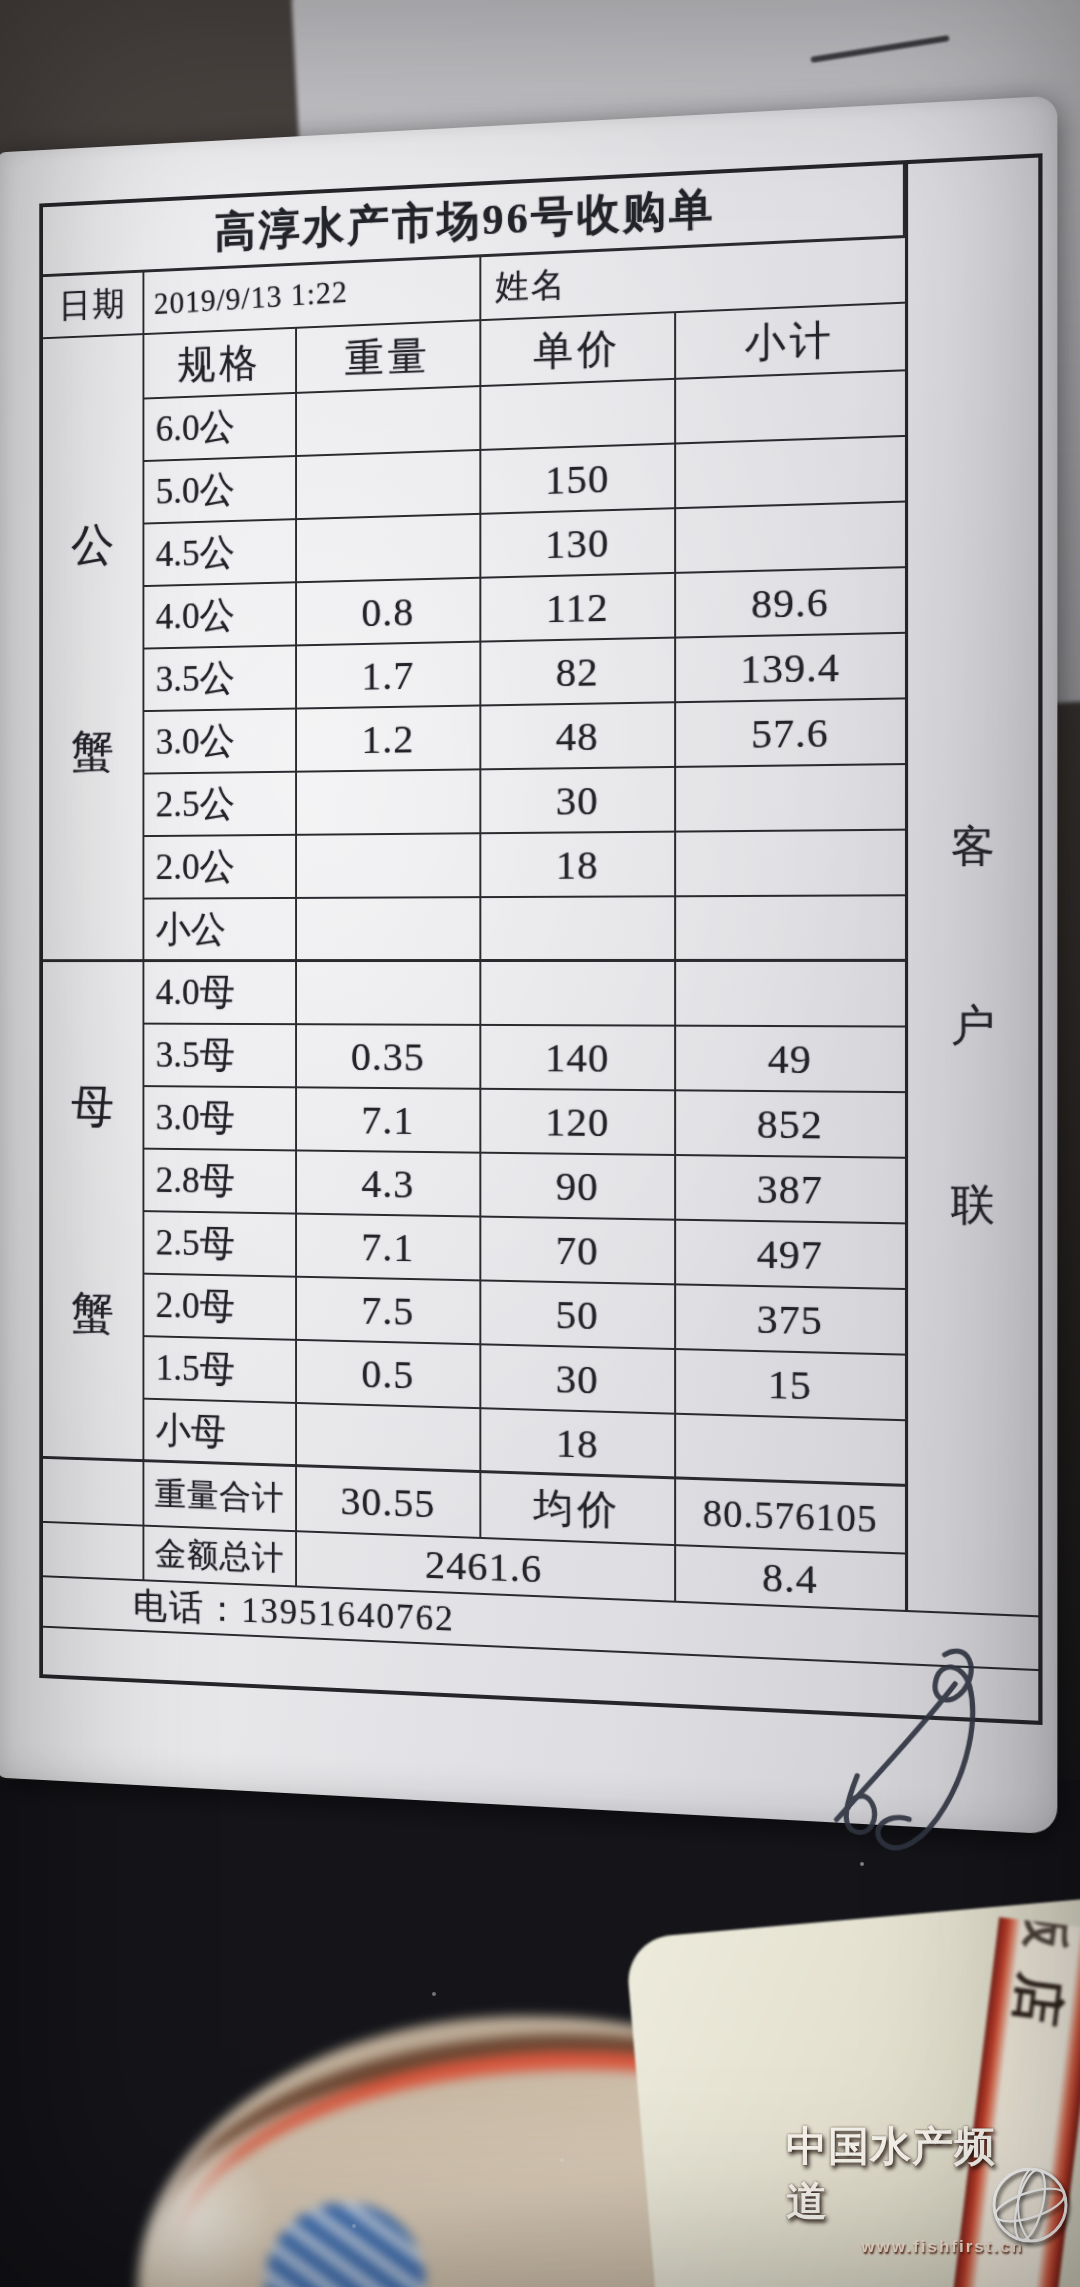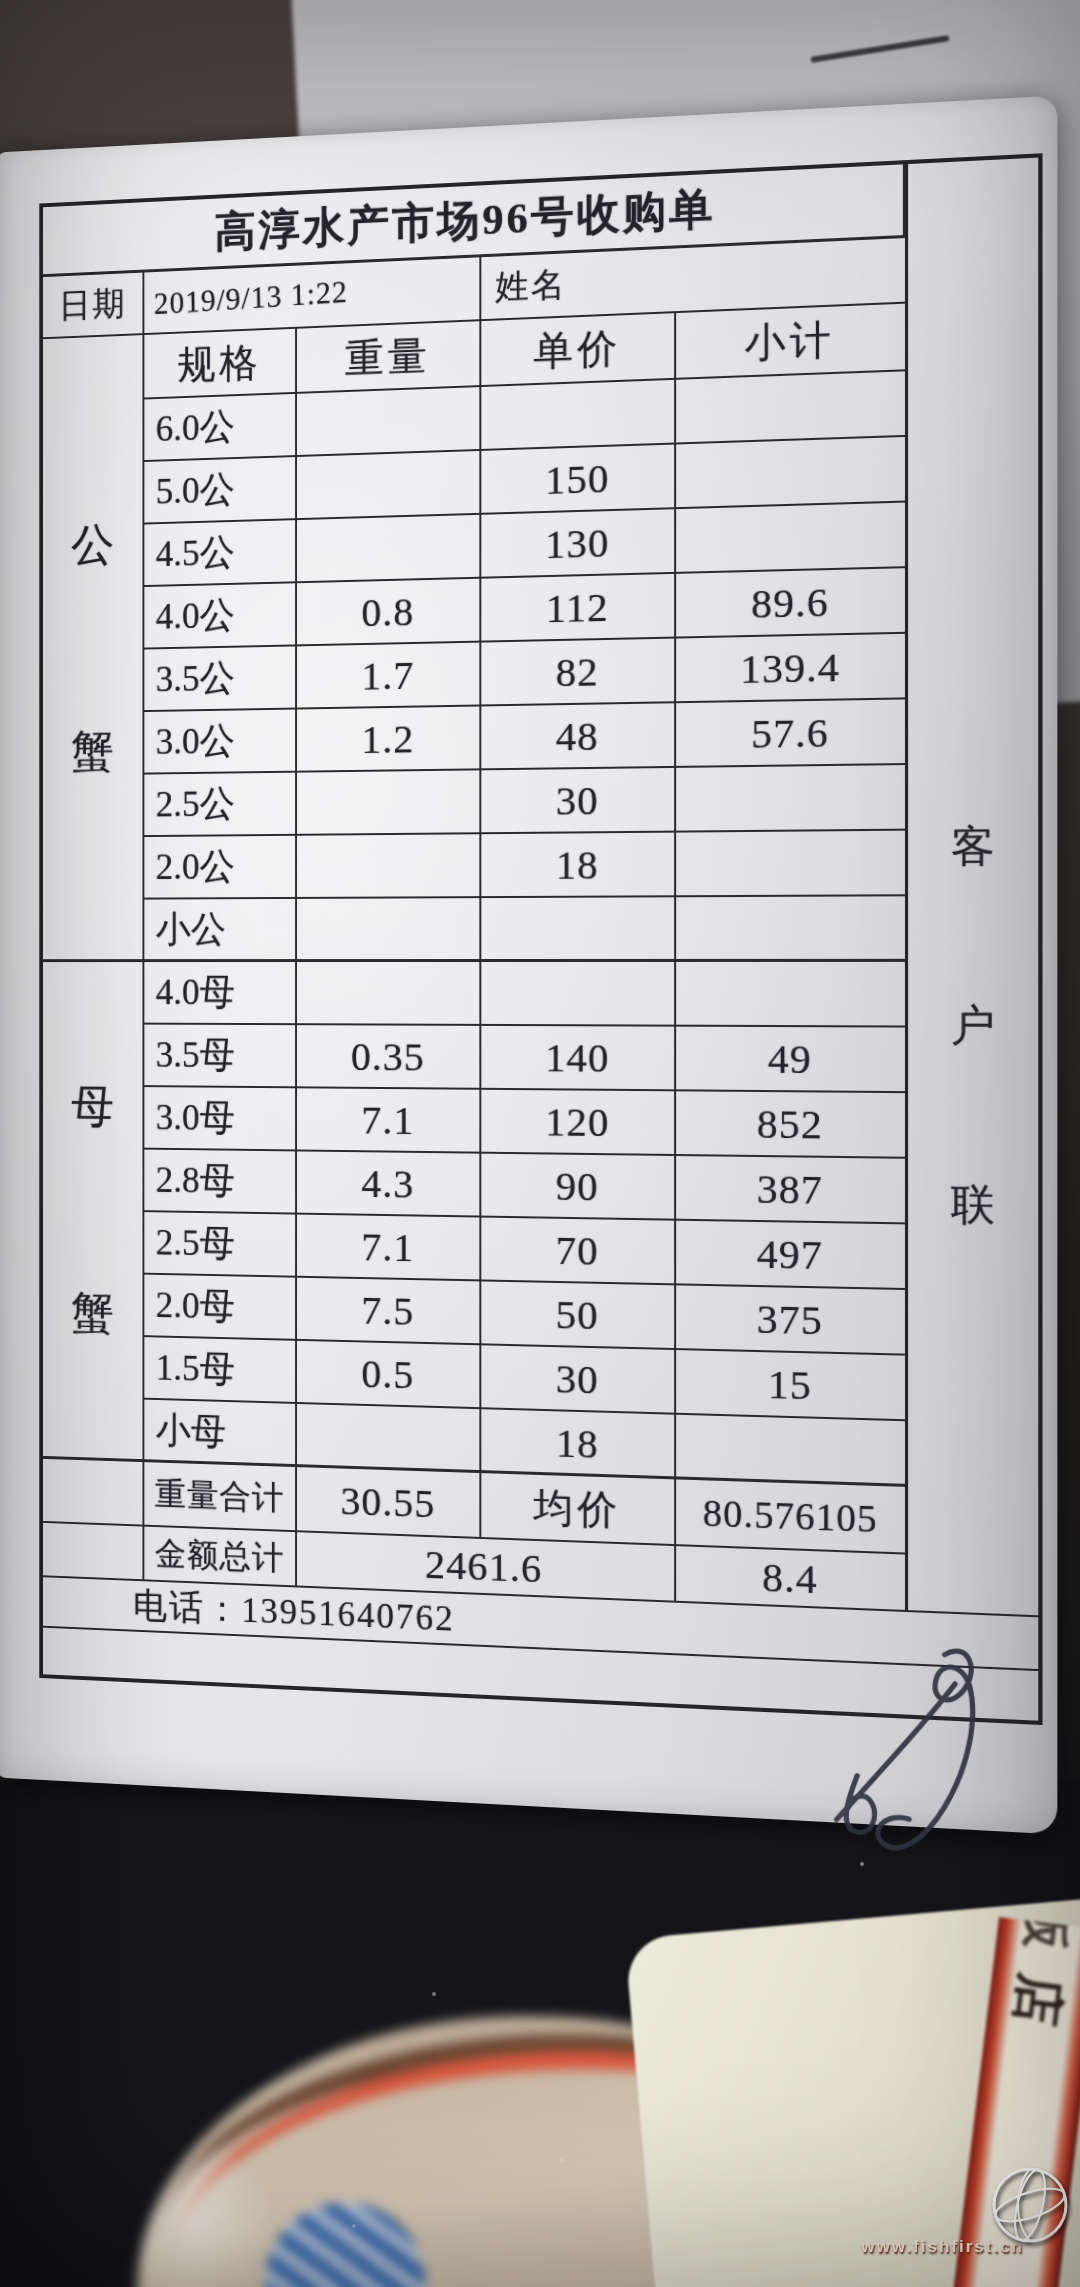--- a/index.html
+++ b/index.html
@@ -243,20 +243,21 @@
   <span class="ch full">店</span>
 </div>
 
 <div class="speck" style="left:432px;top:1992px"></div>
 <div class="speck" style="left:648px;top:2068px"></div>
 <div class="speck" style="left:560px;top:2158px;opacity:.3"></div>
 <div class="speck" style="left:352px;top:2224px;opacity:.35"></div>
 <div class="speck" style="left:860px;top:1862px;opacity:.5"></div>
 
 <div class="abs wm">
+  <div class="wm-title">中国水产频道</div>
   <div class="wm-url">www.fishfirst.cn</div>
   <svg class="wm-globe" width="92" height="92" viewBox="0 0 92 92">
     <g fill="none" stroke="#ffffff" stroke-width="3">
       <circle cx="46" cy="46" r="36"></circle>
       <ellipse cx="46" cy="46" rx="36" ry="12.5" stroke-width="2.2" transform="rotate(-18 46 46)"></ellipse>
       <ellipse cx="46" cy="46" rx="12.5" ry="36" stroke-width="2.2" transform="rotate(14 46 46)"></ellipse>
       <path d="M46 10 C30 28 30 64 46 82" stroke-width="2"></path>
     </g>
   </svg>
 </div>

